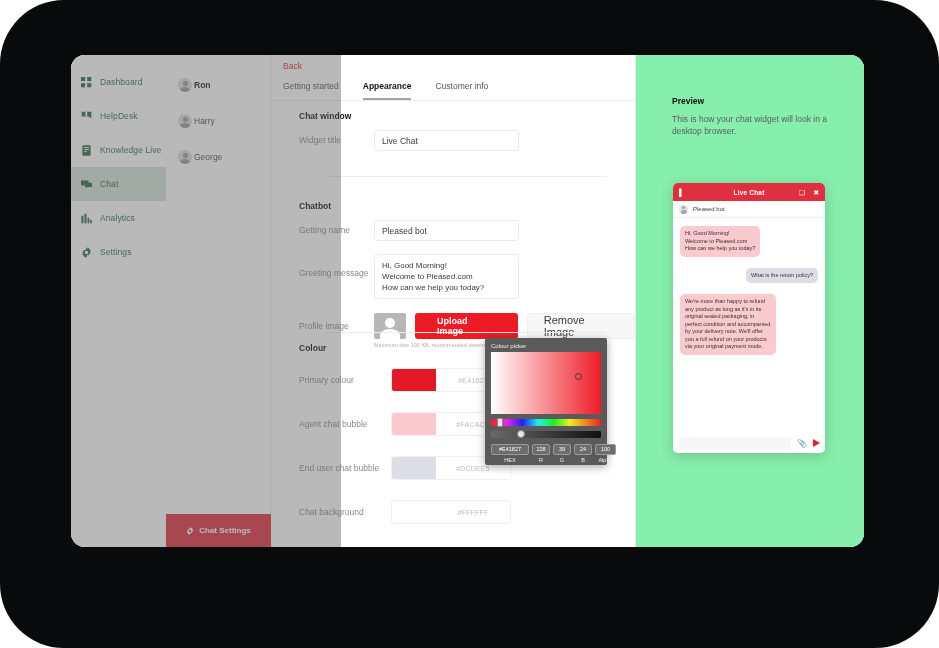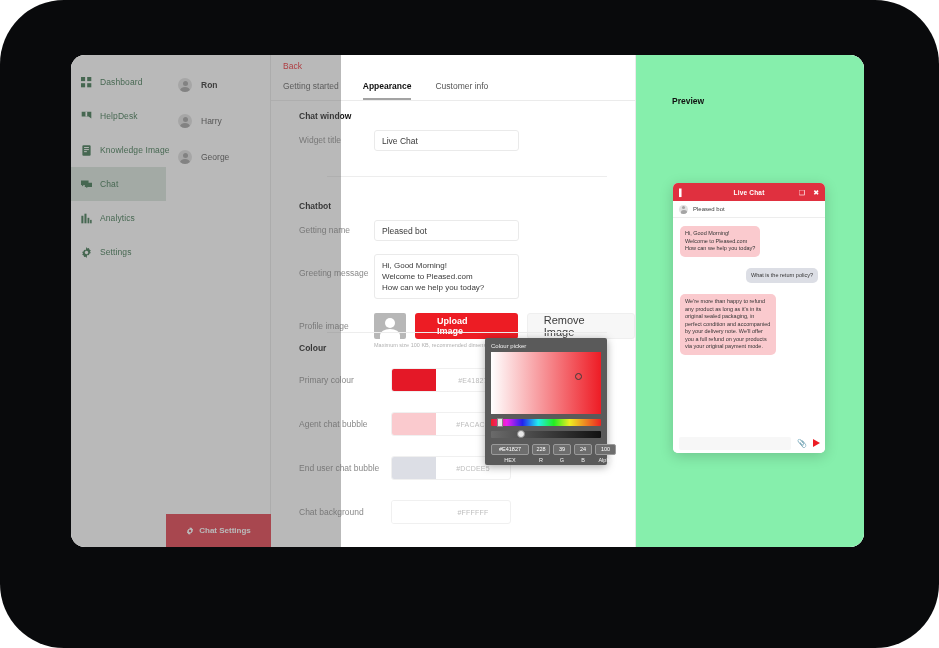--- a/index.html
+++ b/index.html
@@ -47,21 +47,21 @@
   .nav-label{font-size:8.5px;color:#2f6b43;letter-spacing:.1px;}
   .nico{width:11px;height:11px;flex:0 0 11px;display:block;}
 
   
   #contacts{
     width:105px;flex:0 0 105px;height:492px;background:#ffffff;
     border-right:1px solid #e8e8e8;
     padding-top:12px;box-sizing:border-box;
   }
   .contact{
-    display:flex;align-items:center;gap:9px;
+    display:flex;align-items:center;gap:2px;
     height:36px;padding-left:12px;
     font-size:8.5px;color:#4b4b4b;
   }
   .contact.sel .cname{font-weight:bold;color:#222;}
   .avatar-sm{
     width:14px;height:14px;border-radius:50%;background:#dddddd;
     flex:0 0 14px;position:relative;overflow:hidden;
   }
   .avatar-sm:before{
     content:"";position:absolute;left:4.5px;top:2.5px;width:5px;height:5px;
@@ -303,21 +303,21 @@
         <span class="nav-label">HelpDesk</span>
       </div>
 
       <div class="nav-item">
         <svg class="nico" viewBox="0 0 16 16">
             <rect x="2" y="0.5" width="12" height="15" rx="1.5" fill="#2f6b43"></rect>
             <rect x="4.5" y="3" width="7" height="1.4" fill="#ffffff"></rect>
             <rect x="4.5" y="6" width="7" height="1.4" fill="#ffffff"></rect>
             <rect x="4.5" y="9" width="4" height="1.4" fill="#ffffff"></rect>
           </svg>
-        <span class="nav-label">Knowledge Image</span>
+        <span class="nav-label">Knowledge Live</span>
       </div>
 
       <div class="nav-item active">
         <svg class="nico" viewBox="0 0 16 16">
             <path d="M0 2.2h11v6.5H4L1.4 11V8.7H0z" fill="#2f6b43"></path>
             <path d="M5.5 5.5h10.5v6H10L7.6 13v-1.5H5.5z" fill="#2f6b43"></path>
           </svg>
         <span class="nav-label">Chat</span>
       </div>
 
@@ -483,20 +483,21 @@
               <div class="pk-box c-a">100</div>
               <div class="pk-cap">Alpha</div>
             </div>
           </div>
         </div>
 
       </div>
 
       <div id="preview-col">
         <div id="preview-title">Preview</div>
+        <div id="preview-desc">This is how your chat widget will look in a desktop browser.</div>
 
         <div id="widget">
           <div id="w-head">
             <span class="w-ico">▌</span>
             <div id="w-title">Live Chat</div>
             <div id="w-head-right">
               <span class="w-ico">❑</span>
               <span class="w-ico">✖</span>
             </div>
           </div>

